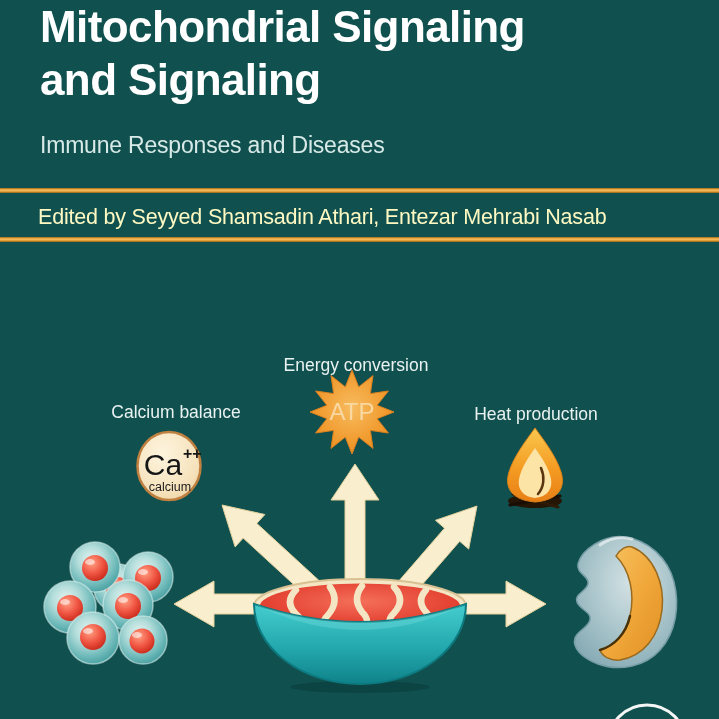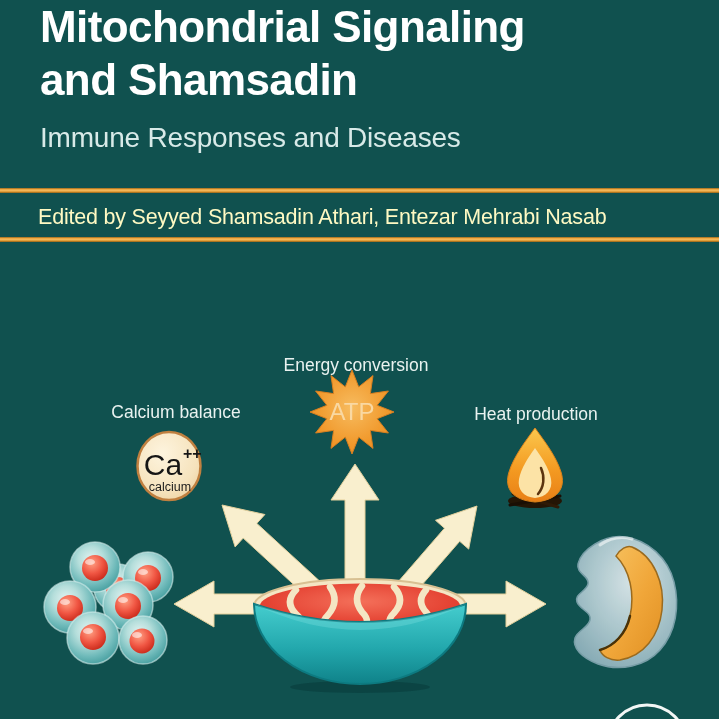--- a/index.html
+++ b/index.html
@@ -7,22 +7,22 @@
     position:relative; width:719px; height:719px; overflow:hidden;
     background:#10514f;
     font-family:"Liberation Sans", sans-serif;
   }
   .title-block { position:absolute; left:40px; top:0; }
   .title-line {
     color:#ffffff; font-size:44px; font-weight:700;
     line-height:53px; letter-spacing:-0.6px; white-space:nowrap;
   }
   .subtitle {
-    position:absolute; left:40px; top:122px;
-    color:#d8eae8; font-size:28px; font-weight:400; letter-spacing:-0.2px;
+    position:absolute; left:40px; top:132px;
+    color:#d8eae8; font-size:23px; font-weight:400; letter-spacing:-0.2px;
     white-space:nowrap;
   }
   .gold-rule {
     position:absolute; left:0; width:719px; height:5px;
     background:linear-gradient(180deg,#8f611c 0%,#eda83f 25%,#f2b658 50%,#d9942c 80%,#7e5517 100%);
   }
   .gold-rule.top { top:188px; }
   .gold-rule.bottom { top:237px; }
   .editors {
     position:absolute; left:38px; top:205px;
@@ -40,21 +40,21 @@
   .atp-text{ font-family:"Liberation Sans", sans-serif; font-size:24px; fill:#f9d8a2; }
   .arrow   { fill:#f9efce; stroke:#e2cf9b; stroke-width:1; stroke-linejoin:round; }
 </style>
 </head>
 <body>
 
 <div class="cover">
 
   <div class="title-block">
     <div class="title-line">Mitochondrial Signaling</div>
-    <div class="title-line">and Shamsadin</div>
+    <div class="title-line">and Signaling</div>
   </div>
 
   <div class="subtitle">Immune Responses and Diseases</div>
 
   <div class="gold-rule top"></div>
   <div class="editors">Edited by Seyyed Shamsadin Athari, Entezar Mehrabi Nasab</div>
   <div class="gold-rule bottom"></div>
 
   <svg class="illustration" width="719" height="719" viewBox="0 0 719 719">
     <defs>

